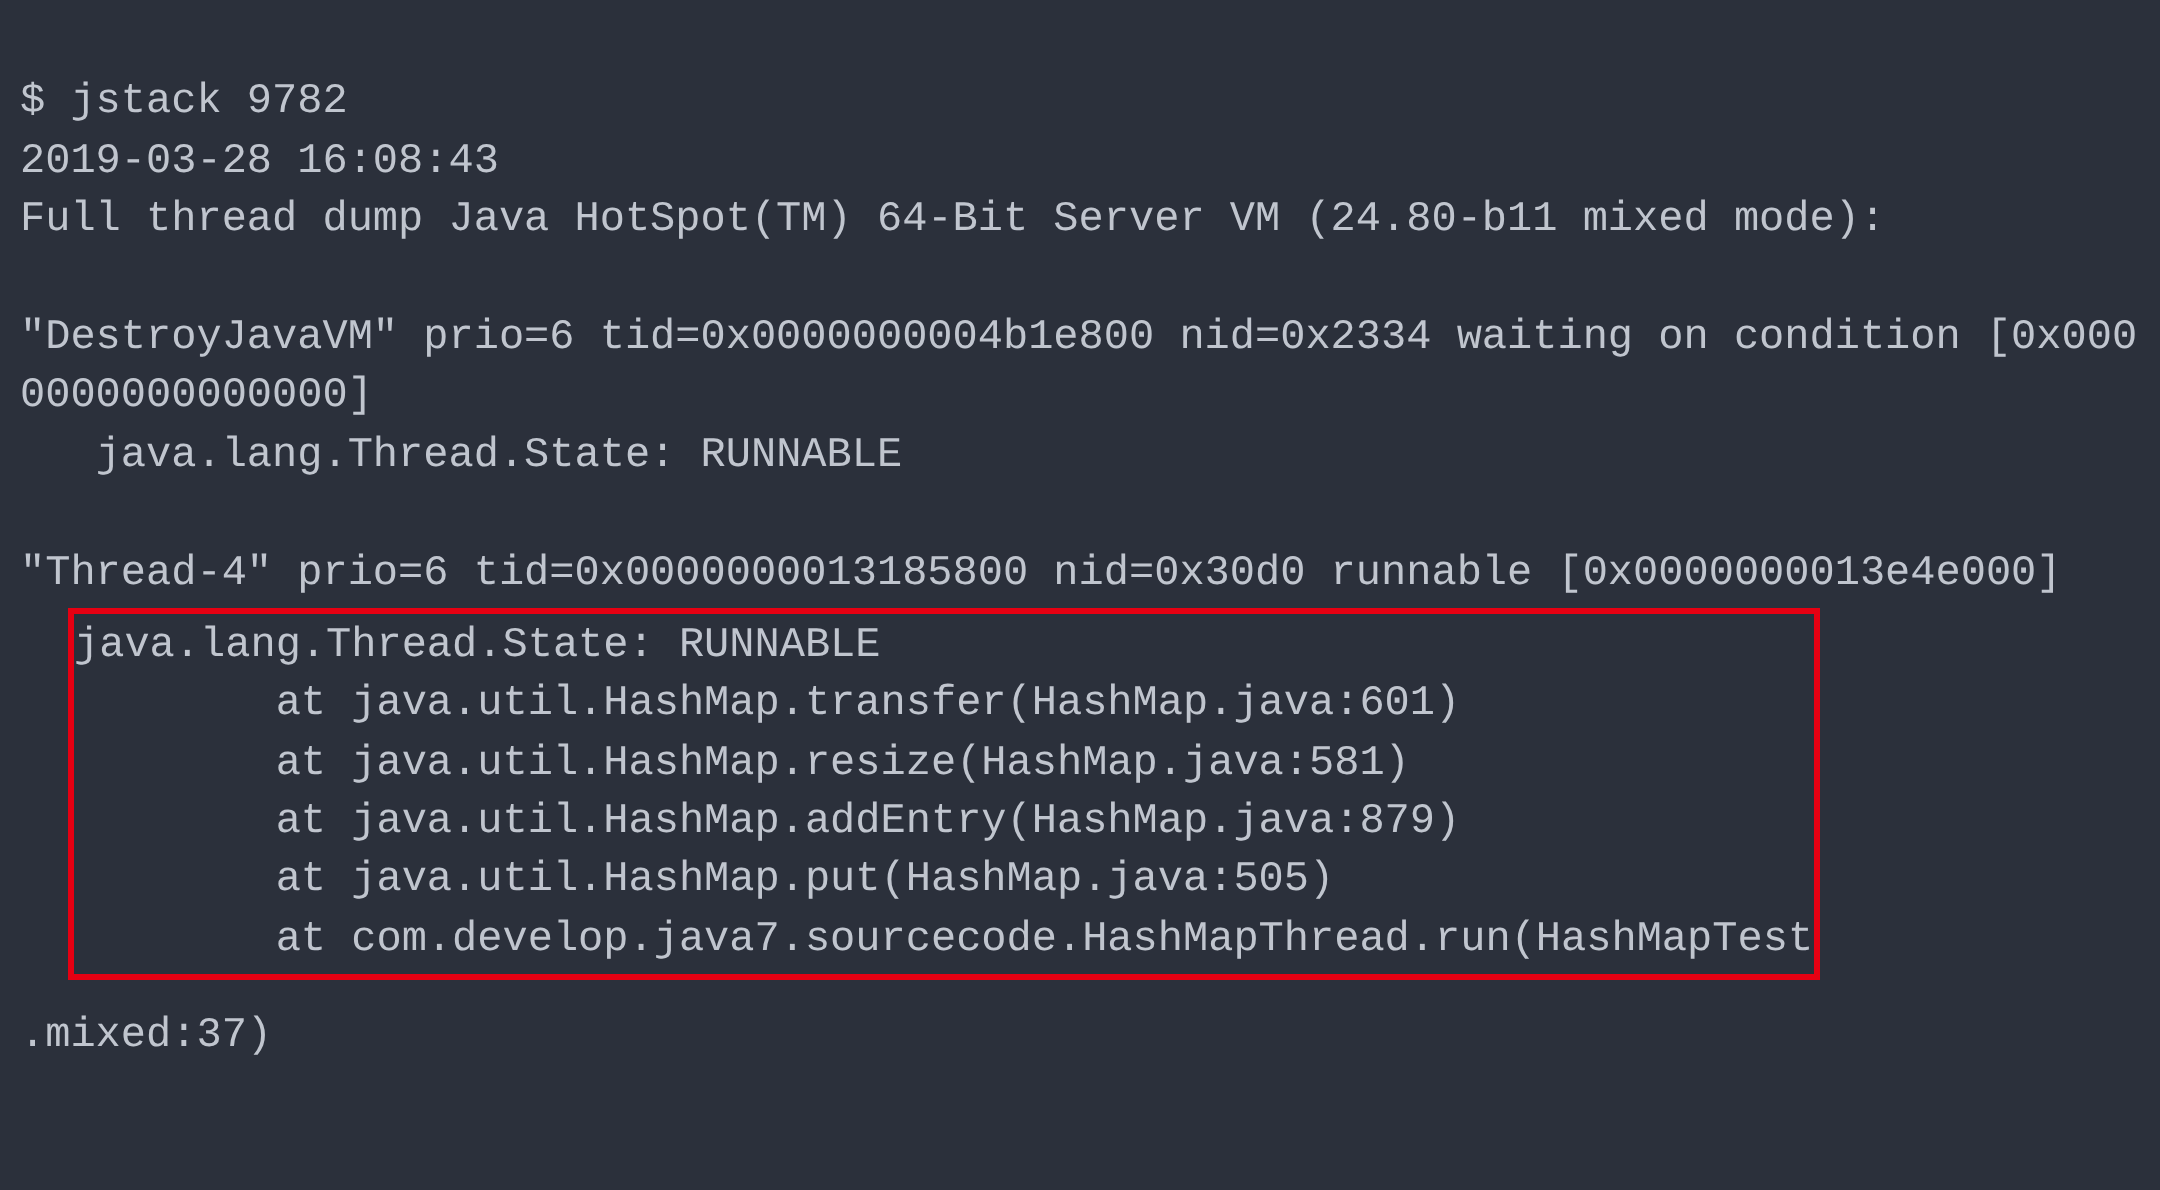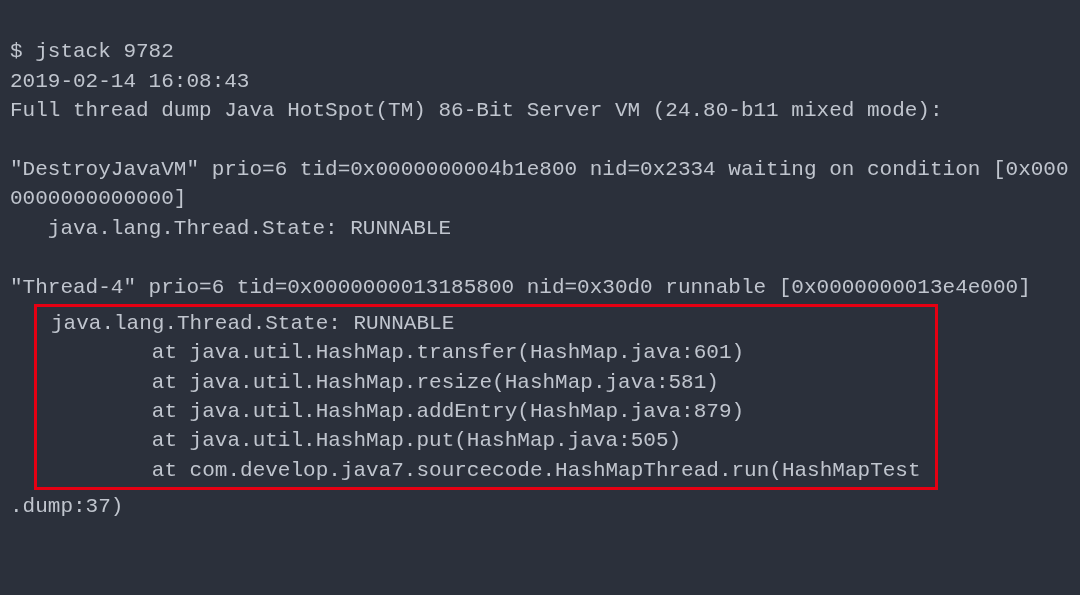--- a/index.html
+++ b/index.html
@@ -17,40 +17,40 @@
       width: 1080px;
       height: 595px;
       overflow: hidden;
     }
     .terminal {
       white-space: pre-wrap;
       word-break: break-all;
     }
     .highlight-box {
       border: 3px solid #e60012;
-      padding: 2px 14px;
+      padding: 2px 0;
       margin-left: 24px;
       margin-top: 2px;
-      margin-bottom: 2px;
+      margin-bottom: 14px;
       display: inline-block;
       white-space: pre;
     }
   </style>
 </head>
 <body>
 
 <div class="terminal">
 <span>$ jstack 9782</span>
-<span>2019-02-14 16:08:43</span>
-<span>Full thread dump Java HotSpot(TM) 86-Bit Server VM (24.80-b11 mixed mode):</span>
+<span>2019-03-28 16:08:43</span>
+<span>Full thread dump Java HotSpot(TM) 64-Bit Server VM (24.80-b11 mixed mode):</span>
 <span></span>
 <span>"DestroyJavaVM" prio=6 tid=0x0000000004b1e800 nid=0x2334 waiting on condition [0x0000000000000000]</span>
 <span>   java.lang.Thread.State: RUNNABLE</span>
 <span></span>
 <span>"Thread-4" prio=6 tid=0x0000000013185800 nid=0x30d0 runnable [0x0000000013e4e000]</span>
 <div class="highlight-box"><span>java.lang.Thread.State: RUNNABLE</span>
 <span>        at java.util.HashMap.transfer(HashMap.java:601)</span>
 <span>        at java.util.HashMap.resize(HashMap.java:581)</span>
 <span>        at java.util.HashMap.addEntry(HashMap.java:879)</span>
 <span>        at java.util.HashMap.put(HashMap.java:505)</span>
 <span>        at com.develop.java7.sourcecode.HashMapThread.run(HashMapTest</span></div>
-<span>.dump:37)</span>
+<span>.mixed:37)</span>
 </div>
 
 </body></html>

